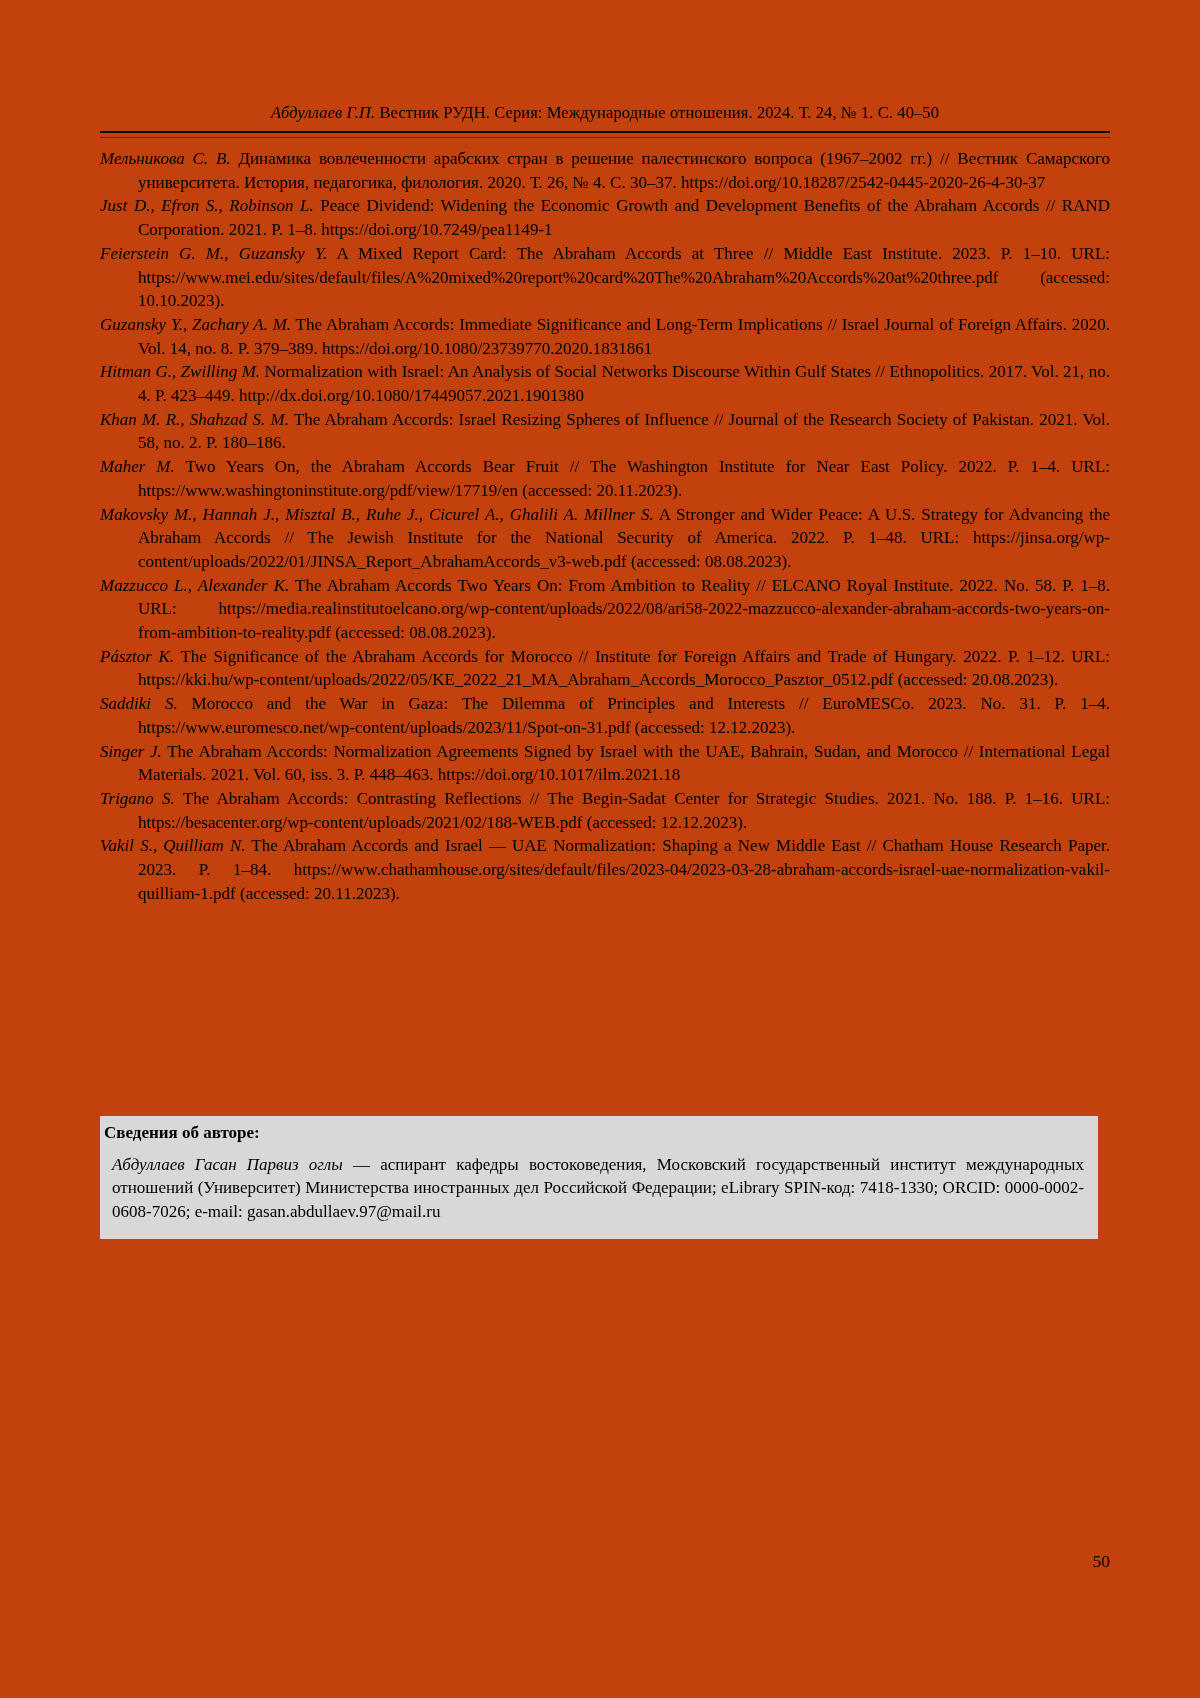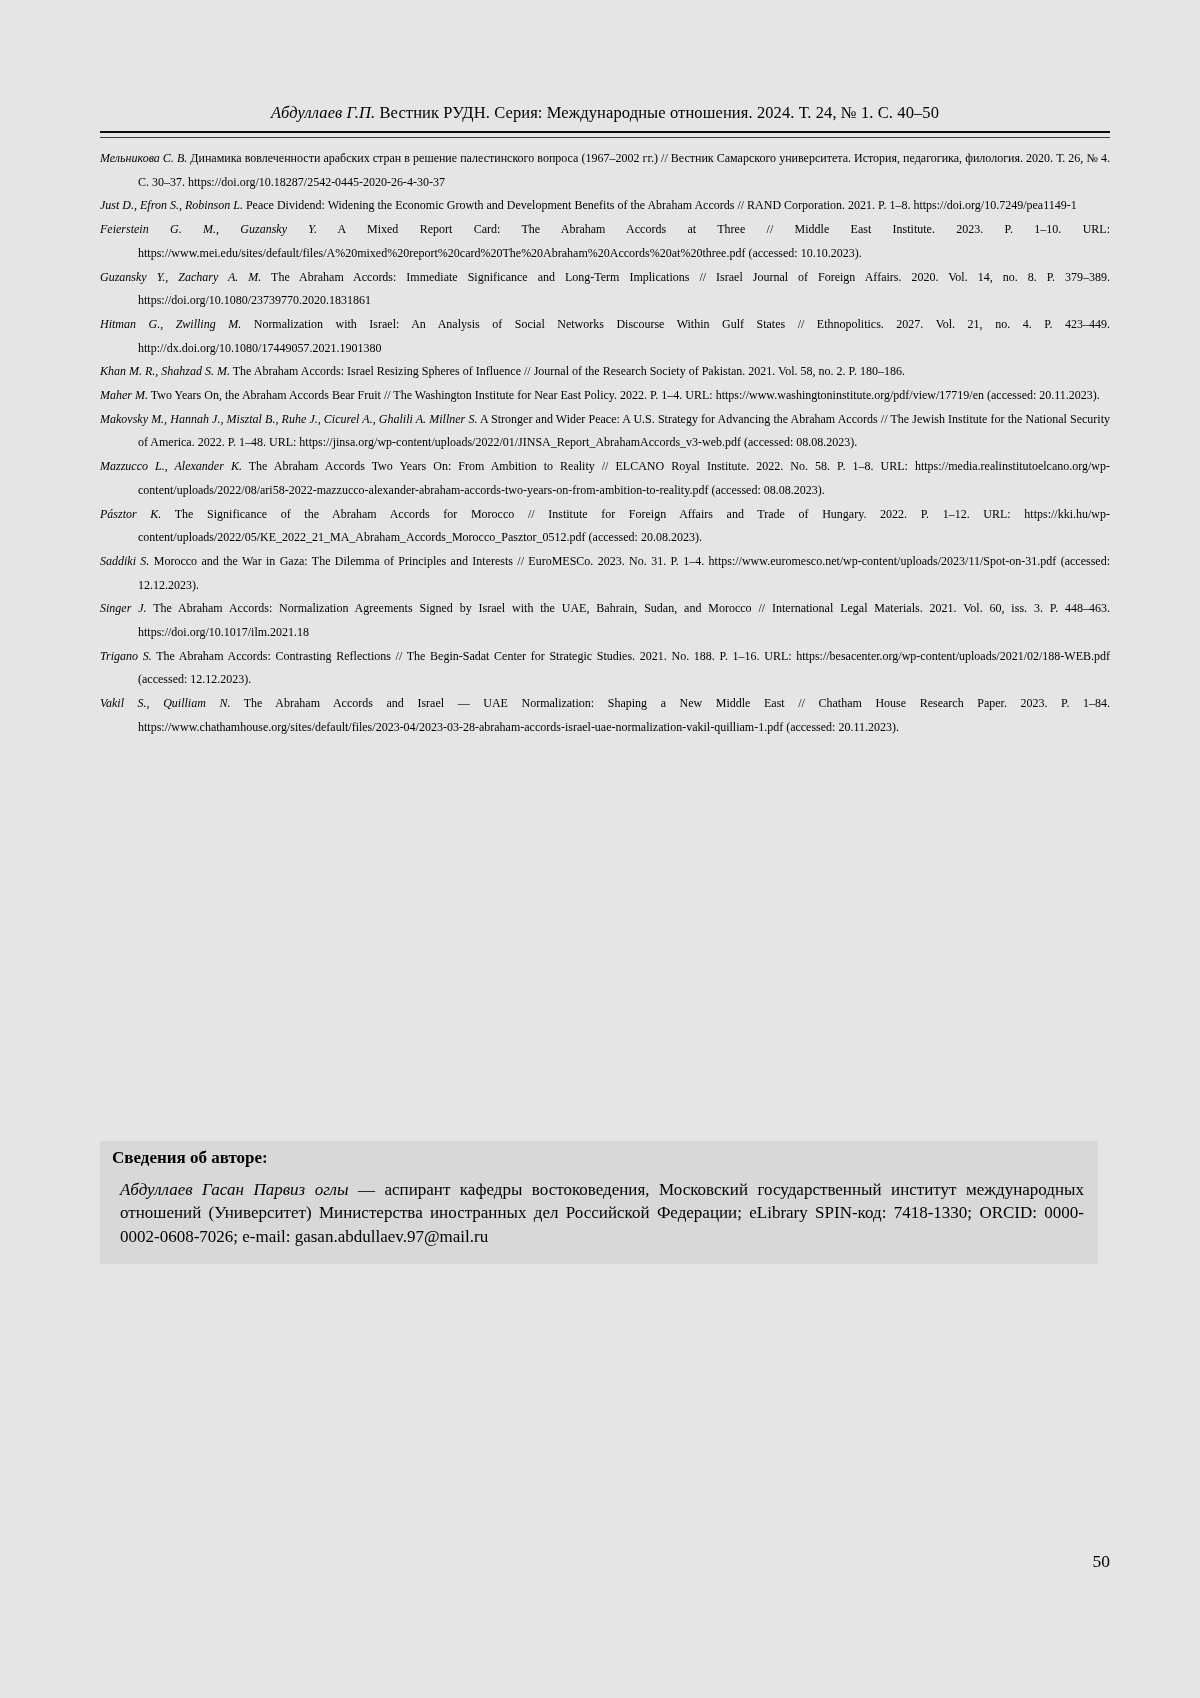--- a/index.html
+++ b/index.html
@@ -10,21 +10,21 @@
   body {
     width: 1200px;
     height: 1698px;
     position: relative;
     font-family: "Liberation Serif", serif;
     color: #000000;
   }
   .page {
     position: absolute;
     inset: 0;
-    background: #e5e5e5;
+    background: #c2410c;
   }
   .running-head {
     position: absolute;
     top: 103px;
     left: 100px;
     width: 1010px;
     text-align: center;
     font-size: 16.5px;
     letter-spacing: 0.1px;
   }
@@ -36,39 +36,39 @@
     width: 1010px;
     height: 4px;
     border-top: 2.5px solid #0c0c0c;
     border-bottom: 1.2px solid #3c3c3c;
   }
   .refs {
     position: absolute;
     top: 147px;
     left: 100px;
     width: 1010px;
-    font-size: 12px;
+    font-size: 17px;
     line-height: 23.7px;
     text-align: justify;
   }
   .ref {
     margin: 0;
     padding-left: 38px;
     text-indent: -38px;
     overflow-wrap: break-word;
   }
   .authors { font-style: italic; }
   .author-box {
     position: absolute;
-    top: 1141px;
+    top: 1116px;
     left: 100px;
     width: 998px;
     box-sizing: border-box;
     background: #d8d8d8;
-    padding: 5px 6px 7px 12px;
+    padding: 5px 6px 7px 4px;
     font-size: 17px;
     line-height: 23.7px;
   }
   .author-box .heading {
     margin: 0;
     font-weight: bold;
   }
   .author-box .body-par {
     margin: 8px;
     text-align: justify;
@@ -94,21 +94,21 @@
     <span class="it">Абдуллаев Г.П.</span><span> Вестник РУДН. Серия: Международные отношения. 2024. Т. 24, № 1. С. 40–50</span>
   </div>
 
   <div class="header-rule"></div>
 
   <div class="refs">
     <p class="ref"><span class="authors">Мельникова С. В.</span><span> Динамика вовлеченности арабских стран в решение палестинского вопроса (1967–2002 гг.) // Вестник Самарского университета. История, педагогика, филология. 2020. Т. 26, № 4. С. 30–37. https://doi.org/10.18287/2542-0445-2020-26-4-30-37</span></p>
     <p class="ref"><span class="authors">Just D., Efron S., Robinson L.</span><span> Peace Dividend: Widening the Economic Growth and Development Benefits of the Abraham Accords // RAND Corporation. 2021. P. 1–8. https://doi.org/10.7249/pea1149-1</span></p>
     <p class="ref"><span class="authors">Feierstein G. M., Guzansky Y.</span><span> A Mixed Report Card: The Abraham Accords at Three // Middle East Institute. 2023. P. 1–10. URL: https://www.mei.edu/sites/default/files/A%20mixed%20report%20card%20The%20Abraham%20Accords%20at%20three.pdf (accessed: 10.10.2023).</span></p>
     <p class="ref"><span class="authors">Guzansky Y., Zachary A. M.</span><span> The Abraham Accords: Immediate Significance and Long-Term Implications // Israel Journal of Foreign Affairs. 2020. Vol. 14, no. 8. P. 379–389. https://doi.org/10.1080/23739770.2020.1831861</span></p>
-    <p class="ref"><span class="authors">Hitman G., Zwilling M.</span><span> Normalization with Israel: An Analysis of Social Networks Discourse Within Gulf States // Ethnopolitics. 2027. Vol. 21, no. 4. P. 423–449. http://dx.doi.org/10.1080/17449057.2021.1901380</span></p>
+    <p class="ref"><span class="authors">Hitman G., Zwilling M.</span><span> Normalization with Israel: An Analysis of Social Networks Discourse Within Gulf States // Ethnopolitics. 2017. Vol. 21, no. 4. P. 423–449. http://dx.doi.org/10.1080/17449057.2021.1901380</span></p>
     <p class="ref"><span class="authors">Khan M. R., Shahzad S. M.</span><span> The Abraham Accords: Israel Resizing Spheres of Influence // Journal of the Research Society of Pakistan. 2021. Vol. 58, no. 2. P. 180–186.</span></p>
     <p class="ref"><span class="authors">Maher M.</span><span> Two Years On, the Abraham Accords Bear Fruit // The Washington Institute for Near East Policy. 2022. P. 1–4. URL: https://www.washingtoninstitute.org/pdf/view/17719/en (accessed: 20.11.2023).</span></p>
     <p class="ref"><span class="authors">Makovsky M., Hannah J., Misztal B., Ruhe J., Cicurel A., Ghalili A. Millner S.</span><span> A Stronger and Wider Peace: A U.S. Strategy for Advancing the Abraham Accords // The Jewish Institute for the National Security of America. 2022. P. 1–48. URL: https://jinsa.org/wp-content/uploads/2022/01/JINSA_Report_AbrahamAccords_v3-web.pdf (accessed: 08.08.2023).</span></p>
     <p class="ref"><span class="authors">Mazzucco L., Alexander K.</span><span> The Abraham Accords Two Years On: From Ambition to Reality // ELCANO Royal Institute. 2022. No. 58. P. 1–8. URL: https://media.realinstitutoelcano.org/wp-content/uploads/2022/08/ari58-2022-mazzucco-alexander-abraham-accords-two-years-on-from-ambition-to-reality.pdf (accessed: 08.08.2023).</span></p>
     <p class="ref"><span class="authors">Pásztor K.</span><span> The Significance of the Abraham Accords for Morocco // Institute for Foreign Affairs and Trade of Hungary. 2022. P. 1–12. URL: https://kki.hu/wp-content/uploads/2022/05/KE_2022_21_MA_Abraham_Accords_Morocco_Pasztor_0512.pdf (accessed: 20.08.2023).</span></p>
     <p class="ref"><span class="authors">Saddiki S.</span><span> Morocco and the War in Gaza: The Dilemma of Principles and Interests // EuroMESCo. 2023. No. 31. P. 1–4. https://www.euromesco.net/wp-content/uploads/2023/11/Spot-on-31.pdf (accessed: 12.12.2023).</span></p>
     <p class="ref"><span class="authors">Singer J.</span><span> The Abraham Accords: Normalization Agreements Signed by Israel with the UAE, Bahrain, Sudan, and Morocco // International Legal Materials. 2021. Vol. 60, iss. 3. P. 448–463. https://doi.org/10.1017/ilm.2021.18</span></p>
     <p class="ref"><span class="authors">Trigano S.</span><span> The Abraham Accords: Contrasting Reflections // The Begin-Sadat Center for Strategic Studies. 2021. No. 188. P. 1–16. URL: https://besacenter.org/wp-content/uploads/2021/02/188-WEB.pdf (accessed: 12.12.2023).</span></p>
     <p class="ref"><span class="authors">Vakil S., Quilliam N.</span><span> The Abraham Accords and Israel — UAE Normalization: Shaping a New Middle East // Chatham House Research Paper. 2023. P. 1–84. https://www.chathamhouse.org/sites/default/files/2023-04/2023-03-28-abraham-accords-israel-uae-normalization-vakil-quilliam-1.pdf (accessed: 20.11.2023).</span></p>
   </div>

